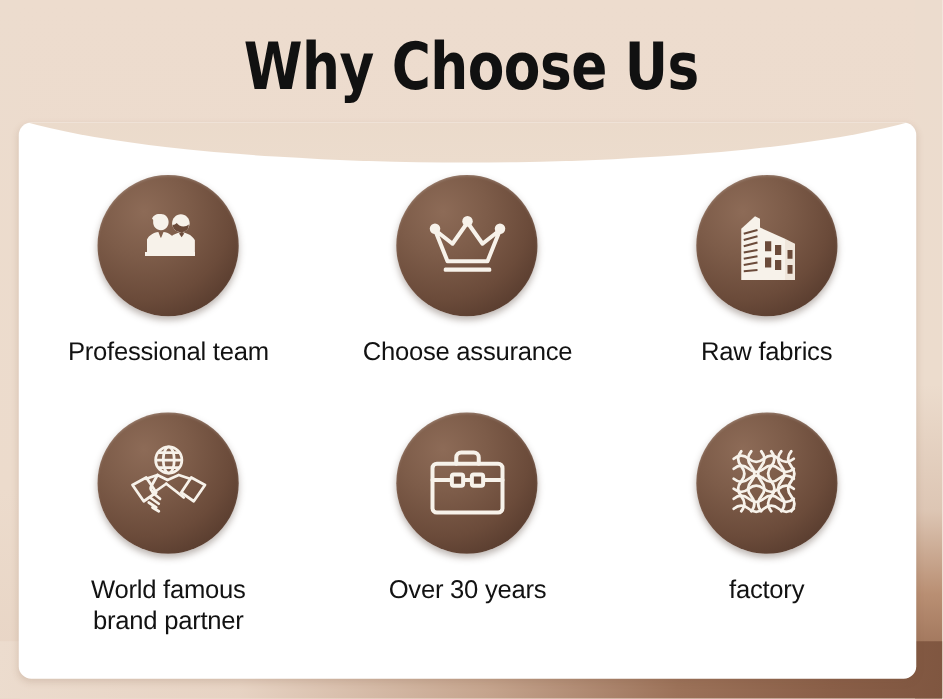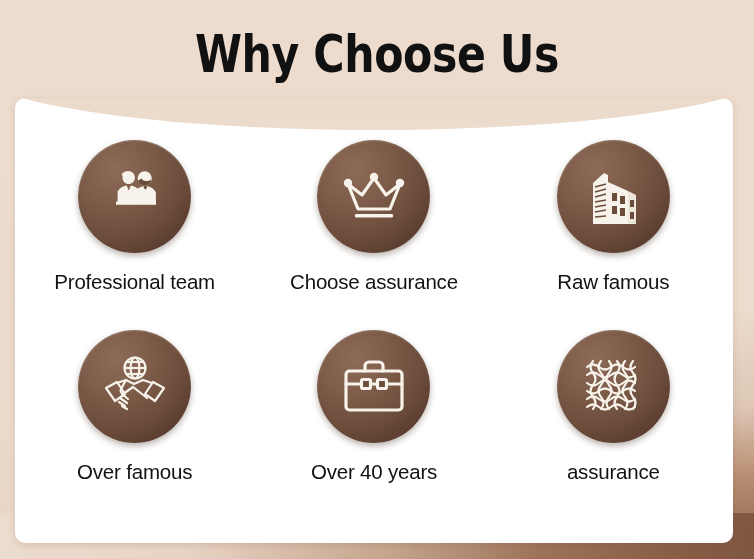--- a/index.html
+++ b/index.html
@@ -238,21 +238,21 @@
                 <rect x="28" y="27" width="5" height="8"></rect>
                 <rect x="36" y="30" width="5" height="8"></rect>
                 <rect x="28" y="40" width="5" height="8"></rect>
                 <rect x="36" y="42" width="5" height="8"></rect>
                 <rect x="46" y="34" width="4" height="7"></rect>
                 <rect x="46" y="46" width="4" height="7"></rect>
               </g>
             </svg>
           </div>
           <div class="cap">
-            <span>Raw famous</span>
+            <span>Raw fabrics</span>
           </div>
         </div>
 
       </div>
 
       <div class="row">
 
         <div class="cell">
           <div class="badge">
             <svg width="66" height="62" viewBox="0 0 66 62">
@@ -270,38 +270,39 @@
                 <path d="M24 24 L19 33 C17.5 35.5 20 38.5 22.5 37 L31 31"></path>
                 <path d="M31 31 L40 38 L45 42"></path>
                 <path d="M20 38 L26 43"></path>
                 <path d="M18 42 L25 47"></path>
                 <path d="M17 46 L23 50"></path>
                 <path d="M20 50 L25 53"></path>
               </g>
             </svg>
           </div>
           <div class="cap">
-            <span>Over famous</span>
+            <span>World famous</span>
+            <span class="l2">brand partner</span>
           </div>
         </div>
 
         <div class="cell">
           <div class="badge">
             <svg width="66" height="56" viewBox="0 0 66 56">
               <g fill="none" stroke="#f7f2ea" stroke-width="3.2" stroke-linejoin="round" stroke-linecap="round">
                 <path d="M24 12 L24 7 C24 4.8 25.8 3 28 3 L38 3 C40.2 3 42 4.8 42 7 L42 12"></path>
                 <rect x="5" y="12" width="56" height="39" rx="3.5"></rect>
                 <line x1="5" y1="25" x2="61" y2="25"></line>
                 <rect x="20.5" y="20.5" width="9" height="9" rx="1.5" fill="#6b4b3a"></rect>
                 <rect x="36.5" y="20.5" width="9" height="9" rx="1.5" fill="#6b4b3a"></rect>
               </g>
             </svg>
           </div>
           <div class="cap">
-            <span>Over 40 years</span>
+            <span>Over 30 years</span>
           </div>
         </div>
 
         <div class="cell">
           <div class="badge">
             <svg width="62" height="62" viewBox="0 0 62 62">
               <g fill="none" stroke="#f7f2ea" stroke-width="2.2" stroke-linecap="round">
 
                 <path d="M5 11 q6 -5 12 0 q6 5 12 0 q6 -5 12 0 q6 5 12 0"></path>
                 <path d="M5 19 q6 -5 12 0 q6 5 12 0 q6 -5 12 0 q6 5 12 0"></path>
@@ -313,21 +314,21 @@
                 <path d="M11 5 q-5 6 0 12 q5 6 0 12 q-5 6 0 12 q5 6 0 12"></path>
                 <path d="M19 5 q-5 6 0 12 q5 6 0 12 q-5 6 0 12 q5 6 0 12"></path>
                 <path d="M27 5 q5 6 0 12 q-5 6 0 12 q5 6 0 12 q-5 6 0 12"></path>
                 <path d="M35 5 q5 6 0 12 q-5 6 0 12 q5 6 0 12 q-5 6 0 12"></path>
                 <path d="M43 5 q-5 6 0 12 q5 6 0 12 q-5 6 0 12 q5 6 0 12"></path>
                 <path d="M51 5 q-5 6 0 12 q5 6 0 12 q-5 6 0 12 q5 6 0 12"></path>
               </g>
             </svg>
           </div>
           <div class="cap">
-            <span class="l2">assurance</span>
+            <span class="l2">factory</span>
           </div>
         </div>
 
       </div>
 
     </div>
   </div>
 
 </div>
 

